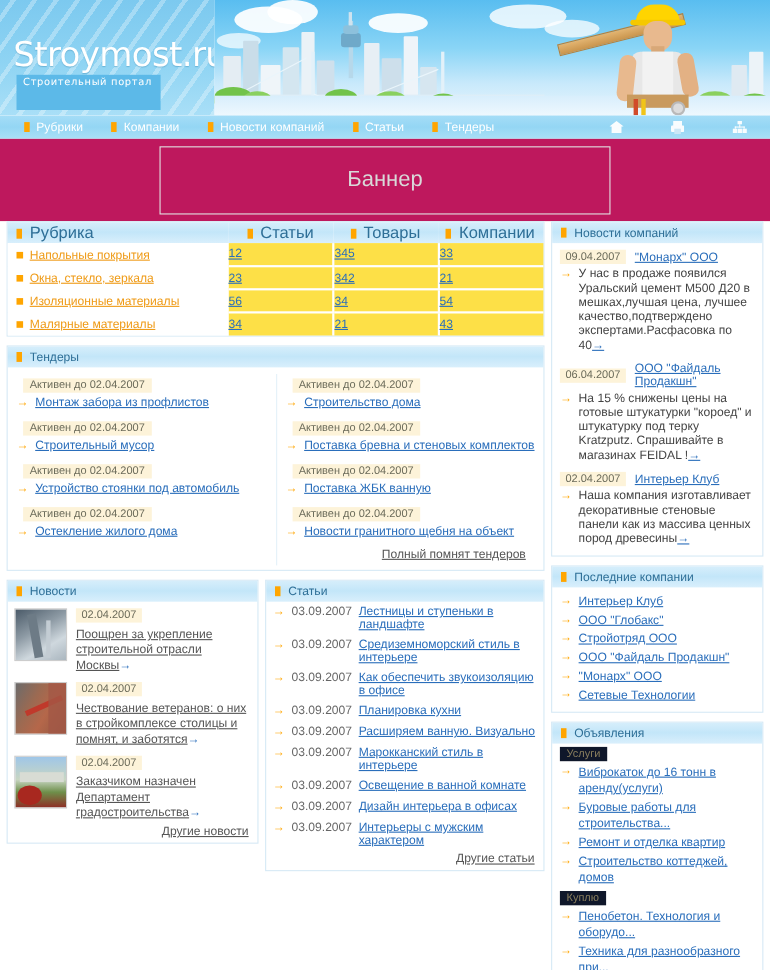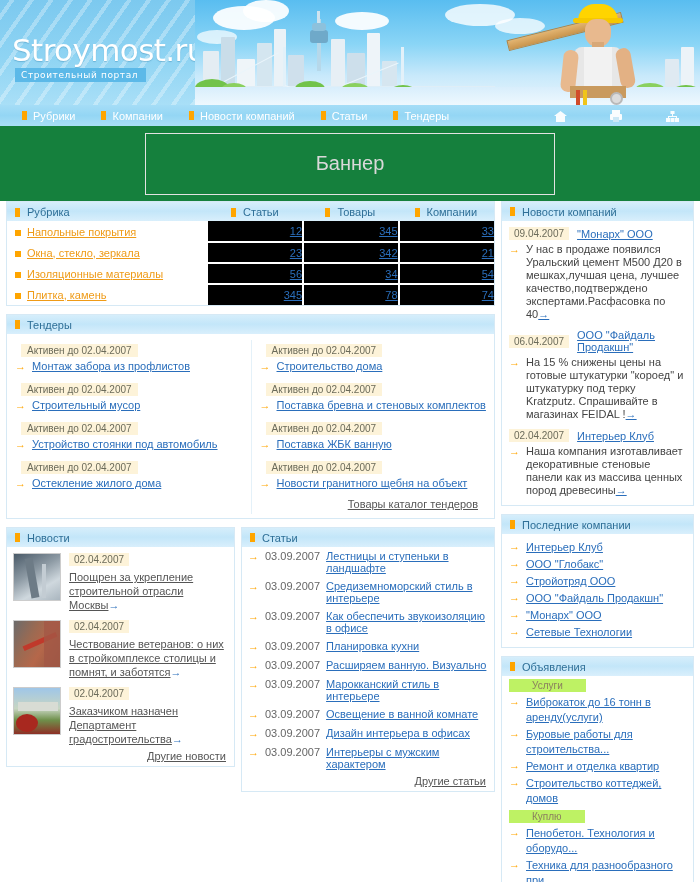--- a/index.html
+++ b/index.html
@@ -23,21 +23,21 @@
   }
   .logo-text {
     position: absolute; left: 12px; top: 32px;
     font-size: 31px; color: #ffffff; letter-spacing: -0.6px;
     font-family: "DejaVu Sans", sans-serif; font-weight: 400;
     text-shadow: 0 1px 1px rgba(60,140,180,0.45);
   }
   .logo-sub {
     position: absolute; left: 15px; top: 68px;
     background: #5cb9e8; color: #ffffff;
-    font-size: 9px; letter-spacing: 0.6px; padding: 2px 8px 2px 6px;
+    font-size: 9px; letter-spacing: 0.6px; padding: 2px 8px 20px 6px;
     font-family: "DejaVu Sans", sans-serif;
   }
   
   .hdr-scene { position: absolute; left: 195px; top: 0; width: 505px; height: 105px; overflow: hidden;
     background: linear-gradient(180deg,#59bdf0 0%, #8ad5f6 42%, #c8e9fb 72%, #e9f6fd 100%); }
   .cloud { position: absolute; background: #fff; border-radius: 50%; opacity: .92; }
   .bld { position: absolute; bottom: 16px; border-radius: 1px; }
   .tower { position: absolute; background: #cfe3ef; }
   .green { position: absolute; bottom: 8px; background: #72c34a; border-radius: 50% 50% 20% 20%; }
   .ground { position: absolute; left: 0; bottom: 0; width: 100%; height: 18px;
@@ -79,21 +79,21 @@
   }
   .nav-item { display: flex; align-items: center; color:#ffffff; font-size: 11px;
     padding: 0 0 0 0; margin-right: 26px; cursor: pointer; white-space: nowrap; }
   .nav-item:first-child { margin-left: 22px; }
   .nav-sq { width: 5px; height: 9px; background: #ffa500; margin-right: 6px; display:inline-block; }
   .nav-icons { position: absolute; right: 0; top: 0; height: 21px; display:flex; align-items:center; }
   .nav-ic { width: 56px; text-align: center; color: #ffffff; opacity: .95; cursor: pointer; }
   .nav-ic svg { display:inline-block; vertical-align: middle; }
 
   
-  .banner-wrap { height: 75px; display: flex; align-items: center; justify-content: center; background:#15803d; }
+  .banner-wrap { height: 75px; display: flex; align-items: center; justify-content: center; background:#be185d; }
   .banner-box { width: 410px; height: 62px; border: 1px solid #e2e2e2;
     display: flex; align-items: center; justify-content: center;
     color: #d9d9d9; font-size: 20px; }
 
   
   .content { display: flex; padding: 0 6px; gap: 6px; align-items: flex-start; }
   .col-left { width: 489px; }
   .col-right { width: 193px; }
 
   
@@ -101,29 +101,29 @@
   .panel-hd {
     height: 19px; display:flex; align-items:center;
     background: linear-gradient(180deg,#d6eefb 0%, #c3e6f9 48%, #d9effc 100%);
     color: #2e6f97; font-size: 11px; padding-left: 8px;
   }
   .hd-sq { width: 5px; height: 9px; background:#ffa500; margin-right: 7px; display:inline-block; }
 
   
   .rub-table { width: 100%; border-collapse: collapse; }
   .rub-table th {
-    height: 19px; font-weight: normal; font-size: 11px; color:#2e6f97; text-align: left;
+    height: 19px; font-weight: normal; font-size: 15px; color:#2e6f97; text-align: left;
     background: linear-gradient(180deg,#d6eefb 0%, #c3e6f9 48%, #d9effc 100%);
     padding-left: 8px;
   }
   .rub-table th.num { text-align: center; padding-left: 0; }
   .rub-table th .hd-sq { vertical-align: middle; }
   .rub-table td { height: 21px; font-size: 11px; padding: 0; }
   .rub-table td.name { padding-left: 8px; background:#fff; width: 185px; }
-  .rub-table td.num { text-align: right; background: #000000; border-bottom: 2px solid #fff;
+  .rub-table td.num { text-align: left; background: #fde047; border-bottom: 2px solid #fff;
     border-right: 2px solid #fff; width: 88px; }
   .rub-table td.num:last-child { border-right: 0; }
   .rub-table tr:last-child td.num { border-bottom: 0; }
   .rub-sq { width: 6px; height: 6px; background:#ffa500; display:inline-block;
     margin-right: 6px; vertical-align: middle; }
   a.rub-link { color:#ef9b17; text-decoration: underline; }
   a.num-link { color:#2a6ebb; text-decoration: underline; }
 
   
   .tenders-body { display: flex; padding: 6px 0 4px 0; }
@@ -154,21 +154,21 @@
   
   .cnews-item { padding: 6px 7px 2px 7px; }
   .cnews-hdr { display:flex; align-items:center; gap: 8px; }
   .cn-date { background:#fdf3d9; color:#6b6b5a; font-size:10px; padding: 1px 5px; }
   a.cn-company { color:#2a6ebb; text-decoration: underline; font-size: 11px; }
   .cn-body { display:flex; margin-top: 3px; }
   .cn-text { color:#444; font-size: 11px; line-height: 13px; }
   a.cn-more { color:#2a6ebb; }
   .li-row { display:flex; align-items:flex-start; padding: 1px 7px; }
   a.li-link { color:#2a6ebb; text-decoration: underline; font-size: 11px; line-height: 15px; }
-  .ann-cat { color:#8a7f5e; background:#bef264; font-size: 10px; padding: 1px 23px;
+  .ann-cat { color:#8a7f5e; background:#0f172a; font-size: 10px; padding: 1px 6px;
     margin: 3px 0 2px 7px; display:inline-block; }
   .rc-pad { padding: 5px 0 6px 0; }
 </style>
 </head>
 <body>
 
 <div class="page">
 
   <div class="header">
     <div class="hdr-left">
@@ -326,24 +326,24 @@
               <td class="num"><a class="num-link" href="#">342</a></td>
               <td class="num"><a class="num-link" href="#">21</a></td>
             </tr>
             <tr>
               <td class="name"><span class="rub-sq"></span><a class="rub-link" href="#">Изоляционные материалы</a></td>
               <td class="num"><a class="num-link" href="#">56</a></td>
               <td class="num"><a class="num-link" href="#">34</a></td>
               <td class="num"><a class="num-link" href="#">54</a></td>
             </tr>
             <tr>
-              <td class="name"><span class="rub-sq"></span><a class="rub-link" href="#">Плитка, камень</a></td>
-              <td class="num"><a class="num-link" href="#">345</a></td>
-              <td class="num"><a class="num-link" href="#">78</a></td>
-              <td class="num"><a class="num-link" href="#">74</a></td>
+              <td class="name"><span class="rub-sq"></span><a class="rub-link" href="#">Малярные материалы</a></td>
+              <td class="num"><a class="num-link" href="#">34</a></td>
+              <td class="num"><a class="num-link" href="#">21</a></td>
+              <td class="num"><a class="num-link" href="#">43</a></td>
             </tr>
           </tbody>
         </table>
       </div>
 
       <div class="panel">
         <div class="panel-hd">
           <span class="hd-sq"></span>
           <span>Тендеры</span>
         </div>
@@ -385,21 +385,21 @@
             <div class="tender-row">
                 <span class="arrow">→</span>
                 <a class="t-link" href="#">Поставка ЖБК ванную</a>
               </div>
             <div class="tender-date">Активен до 02.04.2007</div>
             <div class="tender-row">
                 <span class="arrow">→</span>
                 <a class="t-link" href="#">Новости гранитного щебня на объект</a>
               </div>
             <div class="more-row">
-              <a class="more" href="#">Товары каталог тендеров</a>
+              <a class="more" href="#">Полный помнят тендеров</a>
             </div>
           </div>
         </div>
       </div>
 
       <div class="bottom-row">
 
         <div class="panel news-panel">
           <div class="panel-hd">
             <span class="hd-sq"></span>

